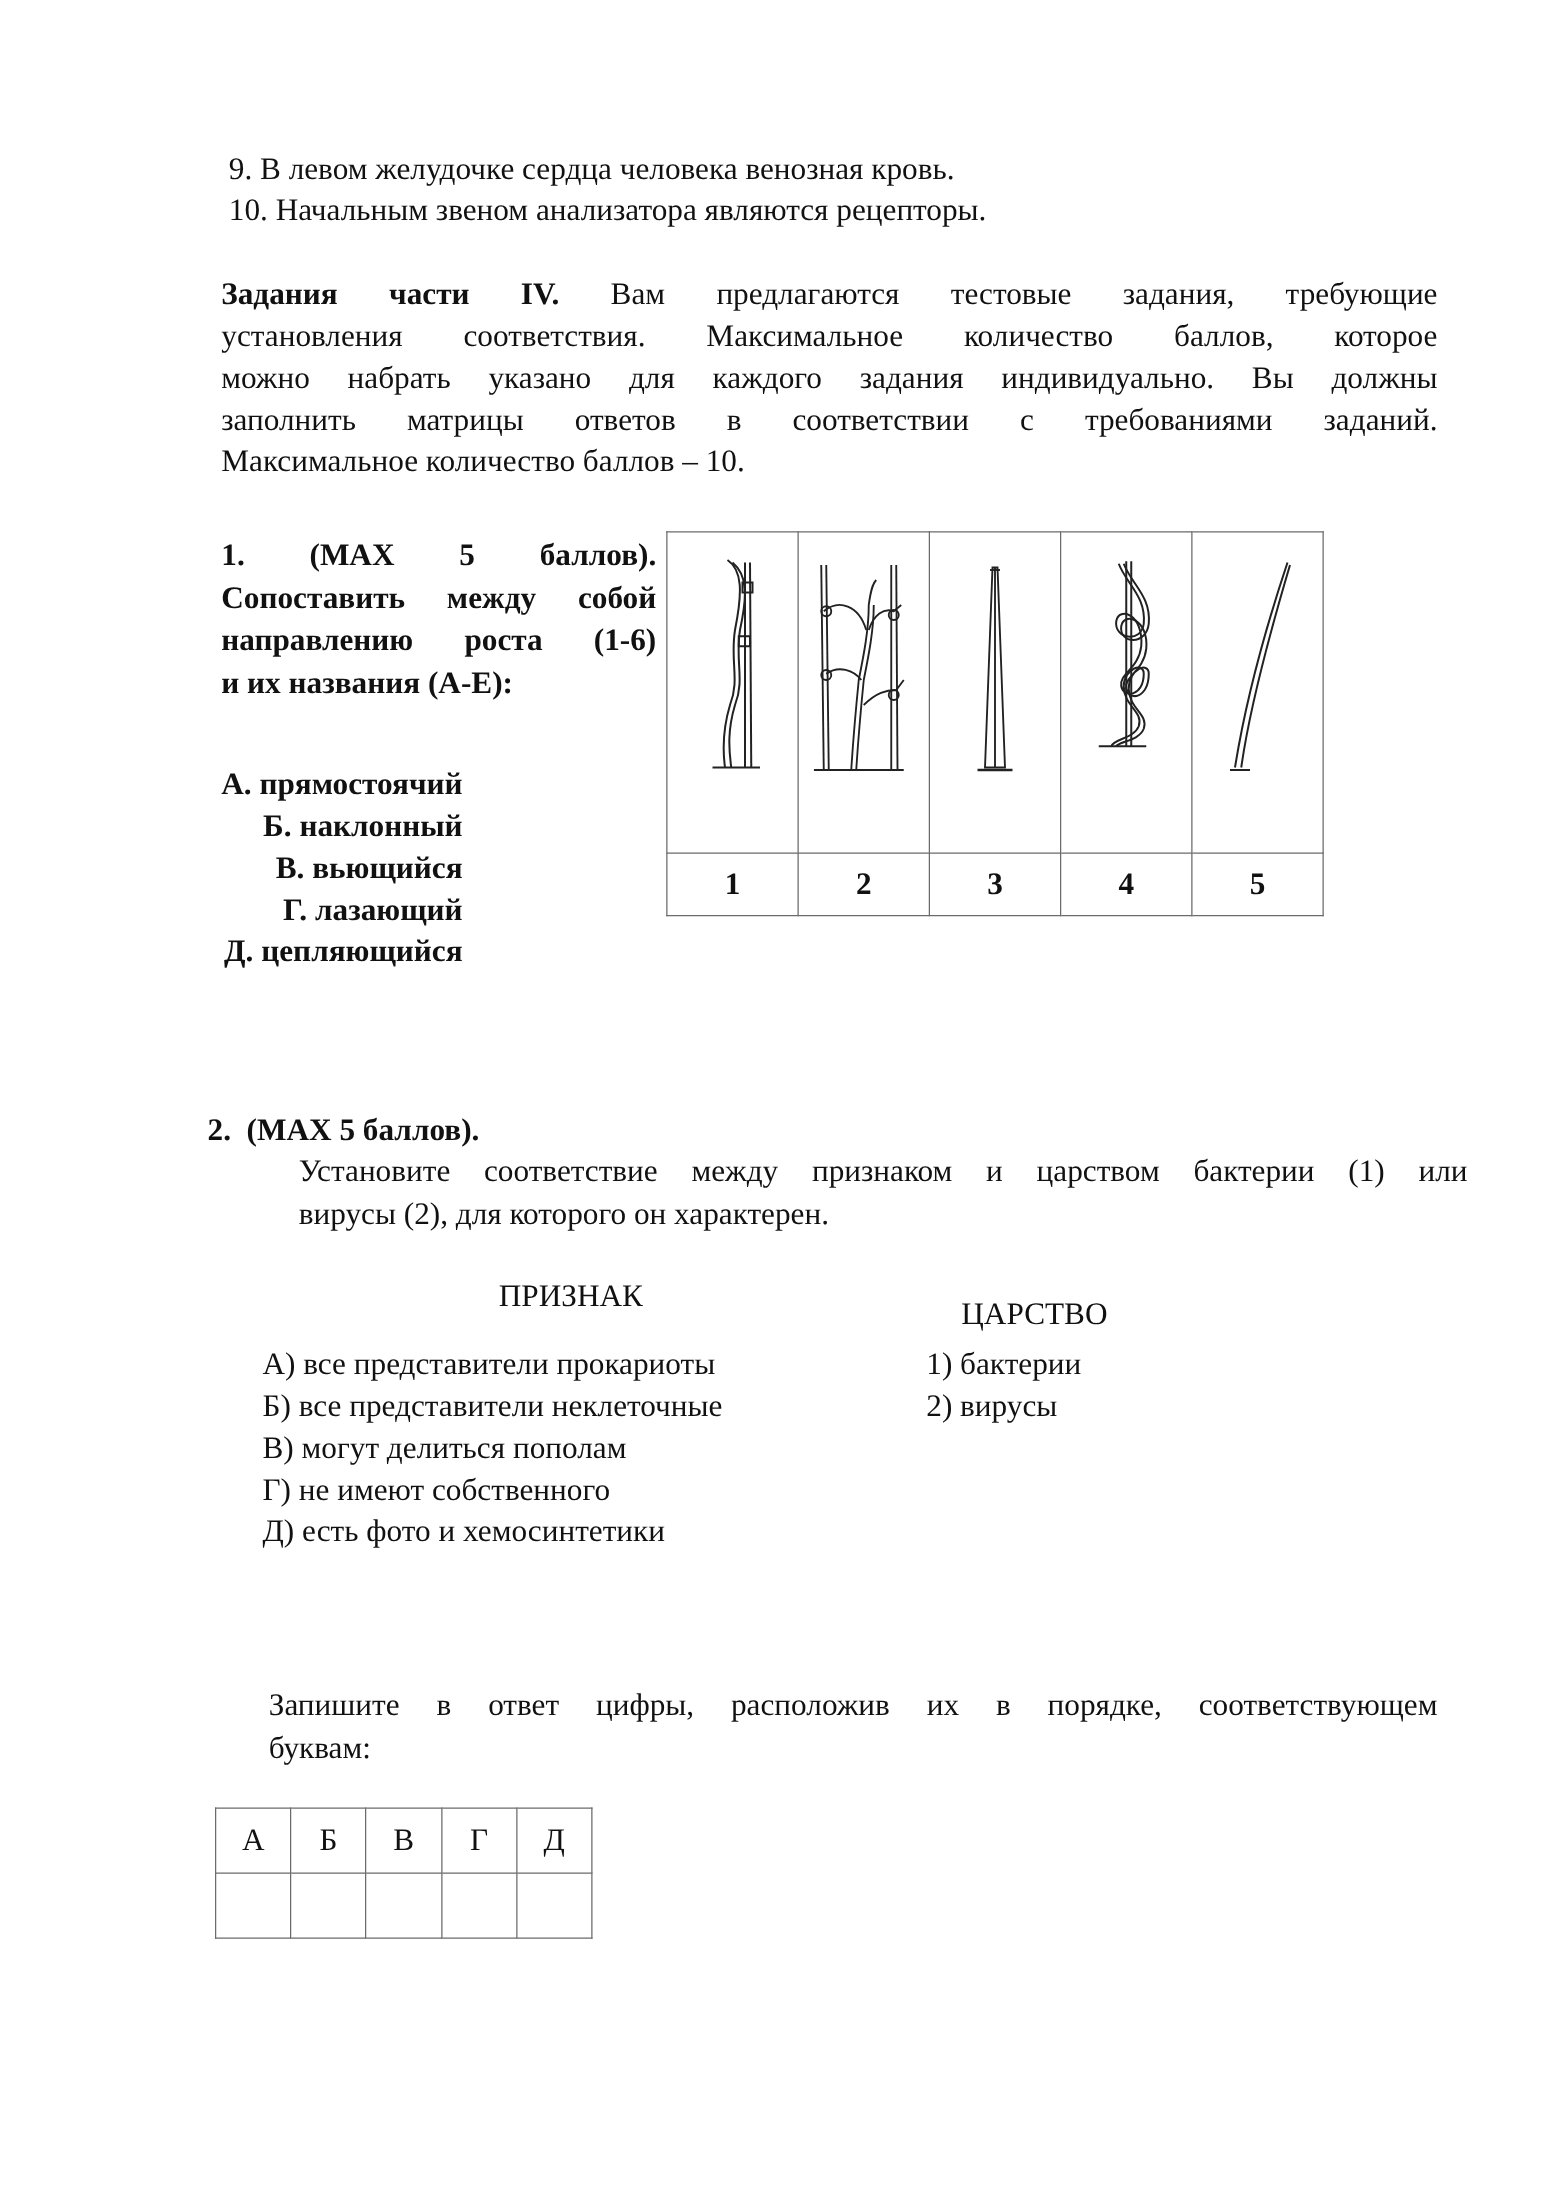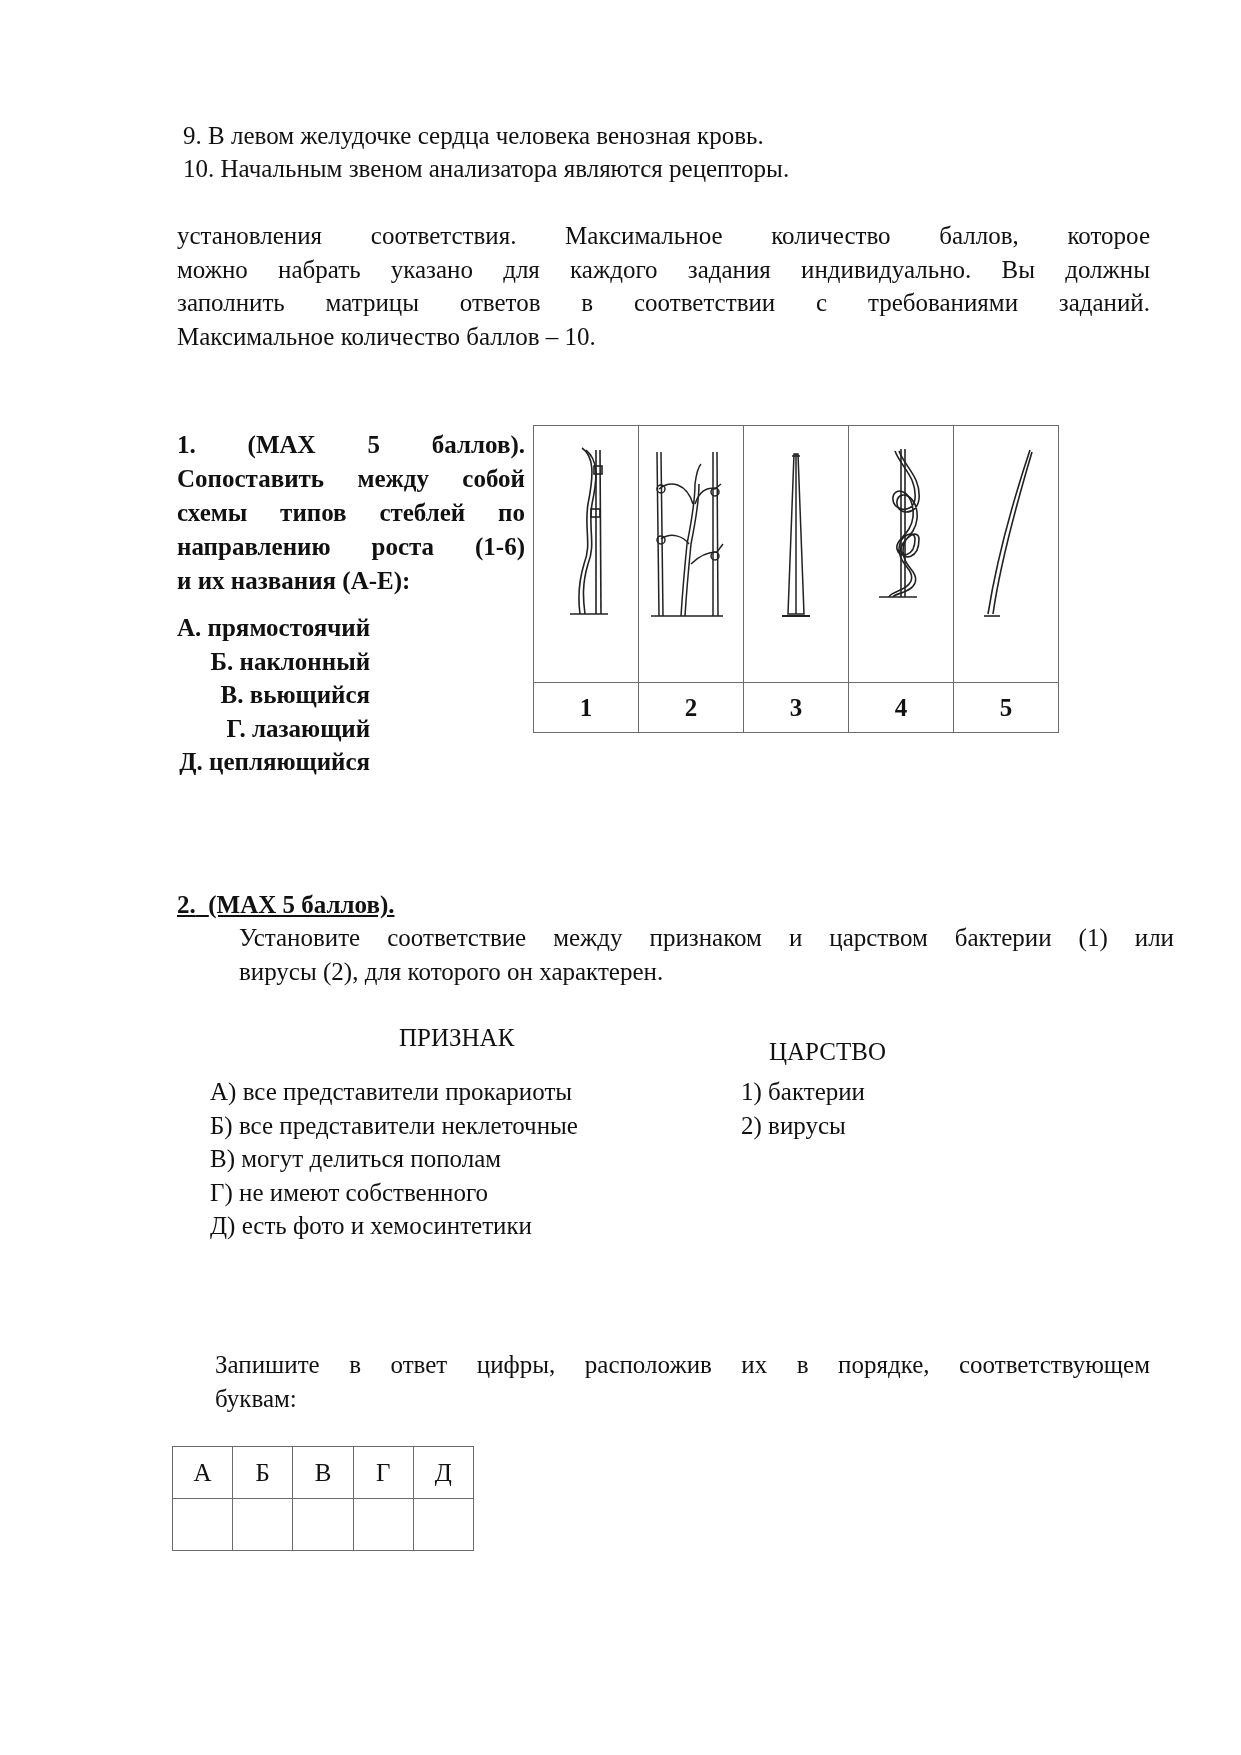--- a/index.html
+++ b/index.html
@@ -40,30 +40,30 @@
 <div class="line" style="left:183px; top:119px;">
   <span>9.</span>
   <span>В левом желудочке сердца человека венозная кровь.</span>
 </div>
 <div class="line" style="left:183px; top:152px;text-align:center;">
   <span>10.</span>
   <span>Начальным звеном анализатора являются рецепторы.</span>
 </div>
 
 <div class="para" style="top:219px;">
+  <span class="row"><span class="b">Задания части IV.</span> <span>Вам предлагаются тестовые задания, требующие</span></span>
   <span class="row">установления соответствия. Максимальное количество баллов, которое</span>
   <span class="row">можно набрать указано для каждого задания индивидуально. Вы должны</span>
   <span class="row">заполнить матрицы ответов в соответствии с требованиями заданий.</span>
   <span class="row last">Максимальное  количество баллов – 10.</span>
 </div>
 
 <div class="t1" style="top:428px;">
   <span class="row">1. (MAX 5 баллов).</span>
   <span class="row">Сопоставить между собой</span>
-  <span class="row">схемы типов  стеблей по</span>
   <span class="row">направлению роста (1-6)</span>
   <span class="row last">и их названия (А-Е):</span>
 </div>
 <div class="abs b" style="left:177px; top:611px; line-height:33.5px;">
   <div>А. прямостоячий</div>
   <div>Б. наклонный</div>
   <div>В. вьющийся</div>
   <div>Г. лазающий</div>
   <div>Д. цепляющийся</div>
 </div>
@@ -139,21 +139,21 @@
   <tr class="num-row">
     <td>1</td>
     <td>2</td>
     <td>3</td>
     <td>4</td>
     <td>5</td>
   </tr>
 </tbody>
   </table>
 
-<div class="line b" style="left:177px; top:888px;text-decoration:underline;">
+<div class="line b" style="left:166px; top:888px;">
   <span>2.</span>&nbsp;&nbsp;<span>(MAX 5 баллов).</span>
 </div>
 <div class="t2text" style="top:921px;margin-left:24px;">
   <span class="row">Установите соответствие между признаком и царством бактерии (1) или</span>
   <span class="row last">вирусы (2), для которого он характерен.</span>
 </div>
 
 <div class="line" style="left:355px; top:1021px;margin-left:44px;">ПРИЗНАК</div>
 <div class="line" style="left:769px; top:1035px;">ЦАРСТВО</div>
 

